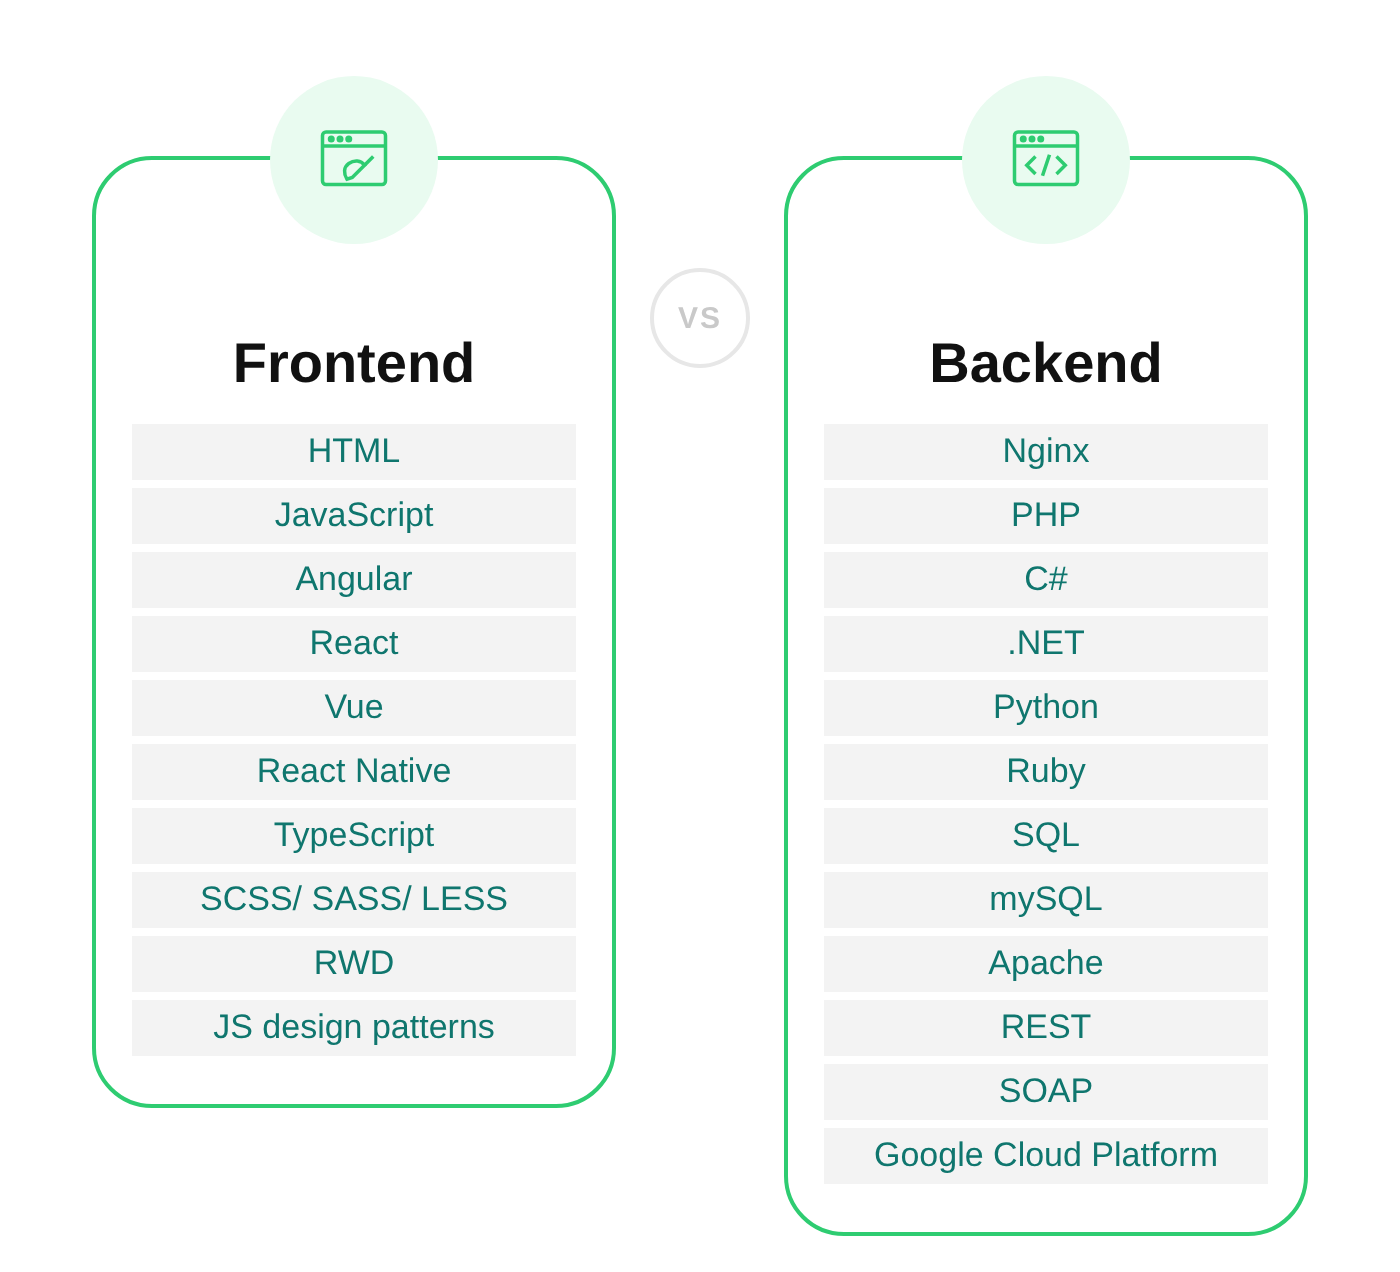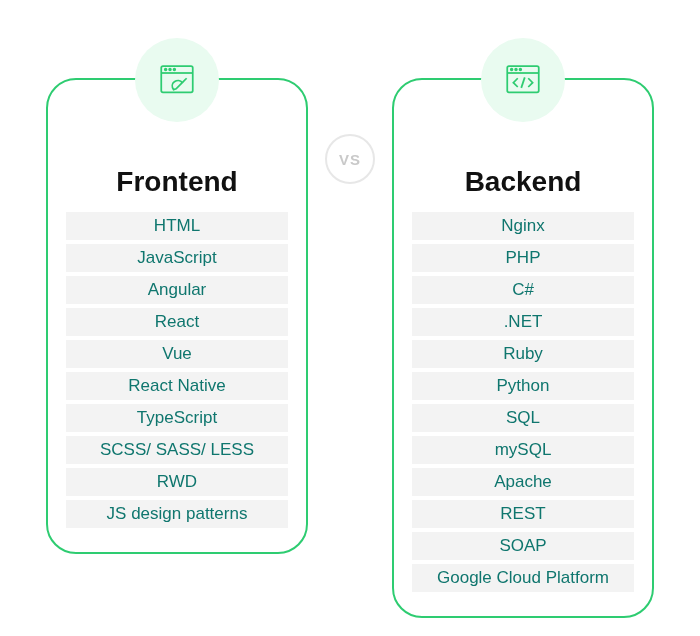--- a/index.html
+++ b/index.html
@@ -111,22 +111,22 @@
       <polyline points="30,22 35,27 30,32"></polyline>
       <line x1="26" y1="21" x2="22" y2="33"></line>
     </svg>
   </div>
   <h2 class="title">Backend</h2>
   <div class="list">
       <div class="row">Nginx</div>
       <div class="row">PHP</div>
       <div class="row">C#</div>
       <div class="row">.NET</div>
+      <div class="row">Python</div>
       <div class="row">Ruby</div>
-      <div class="row">Python</div>
       <div class="row">SQL</div>
       <div class="row">mySQL</div>
       <div class="row">Apache</div>
       <div class="row">REST</div>
       <div class="row">SOAP</div>
       <div class="row">Google Cloud Platform</div>
     </div>
 </div>
 
 </body></html>

